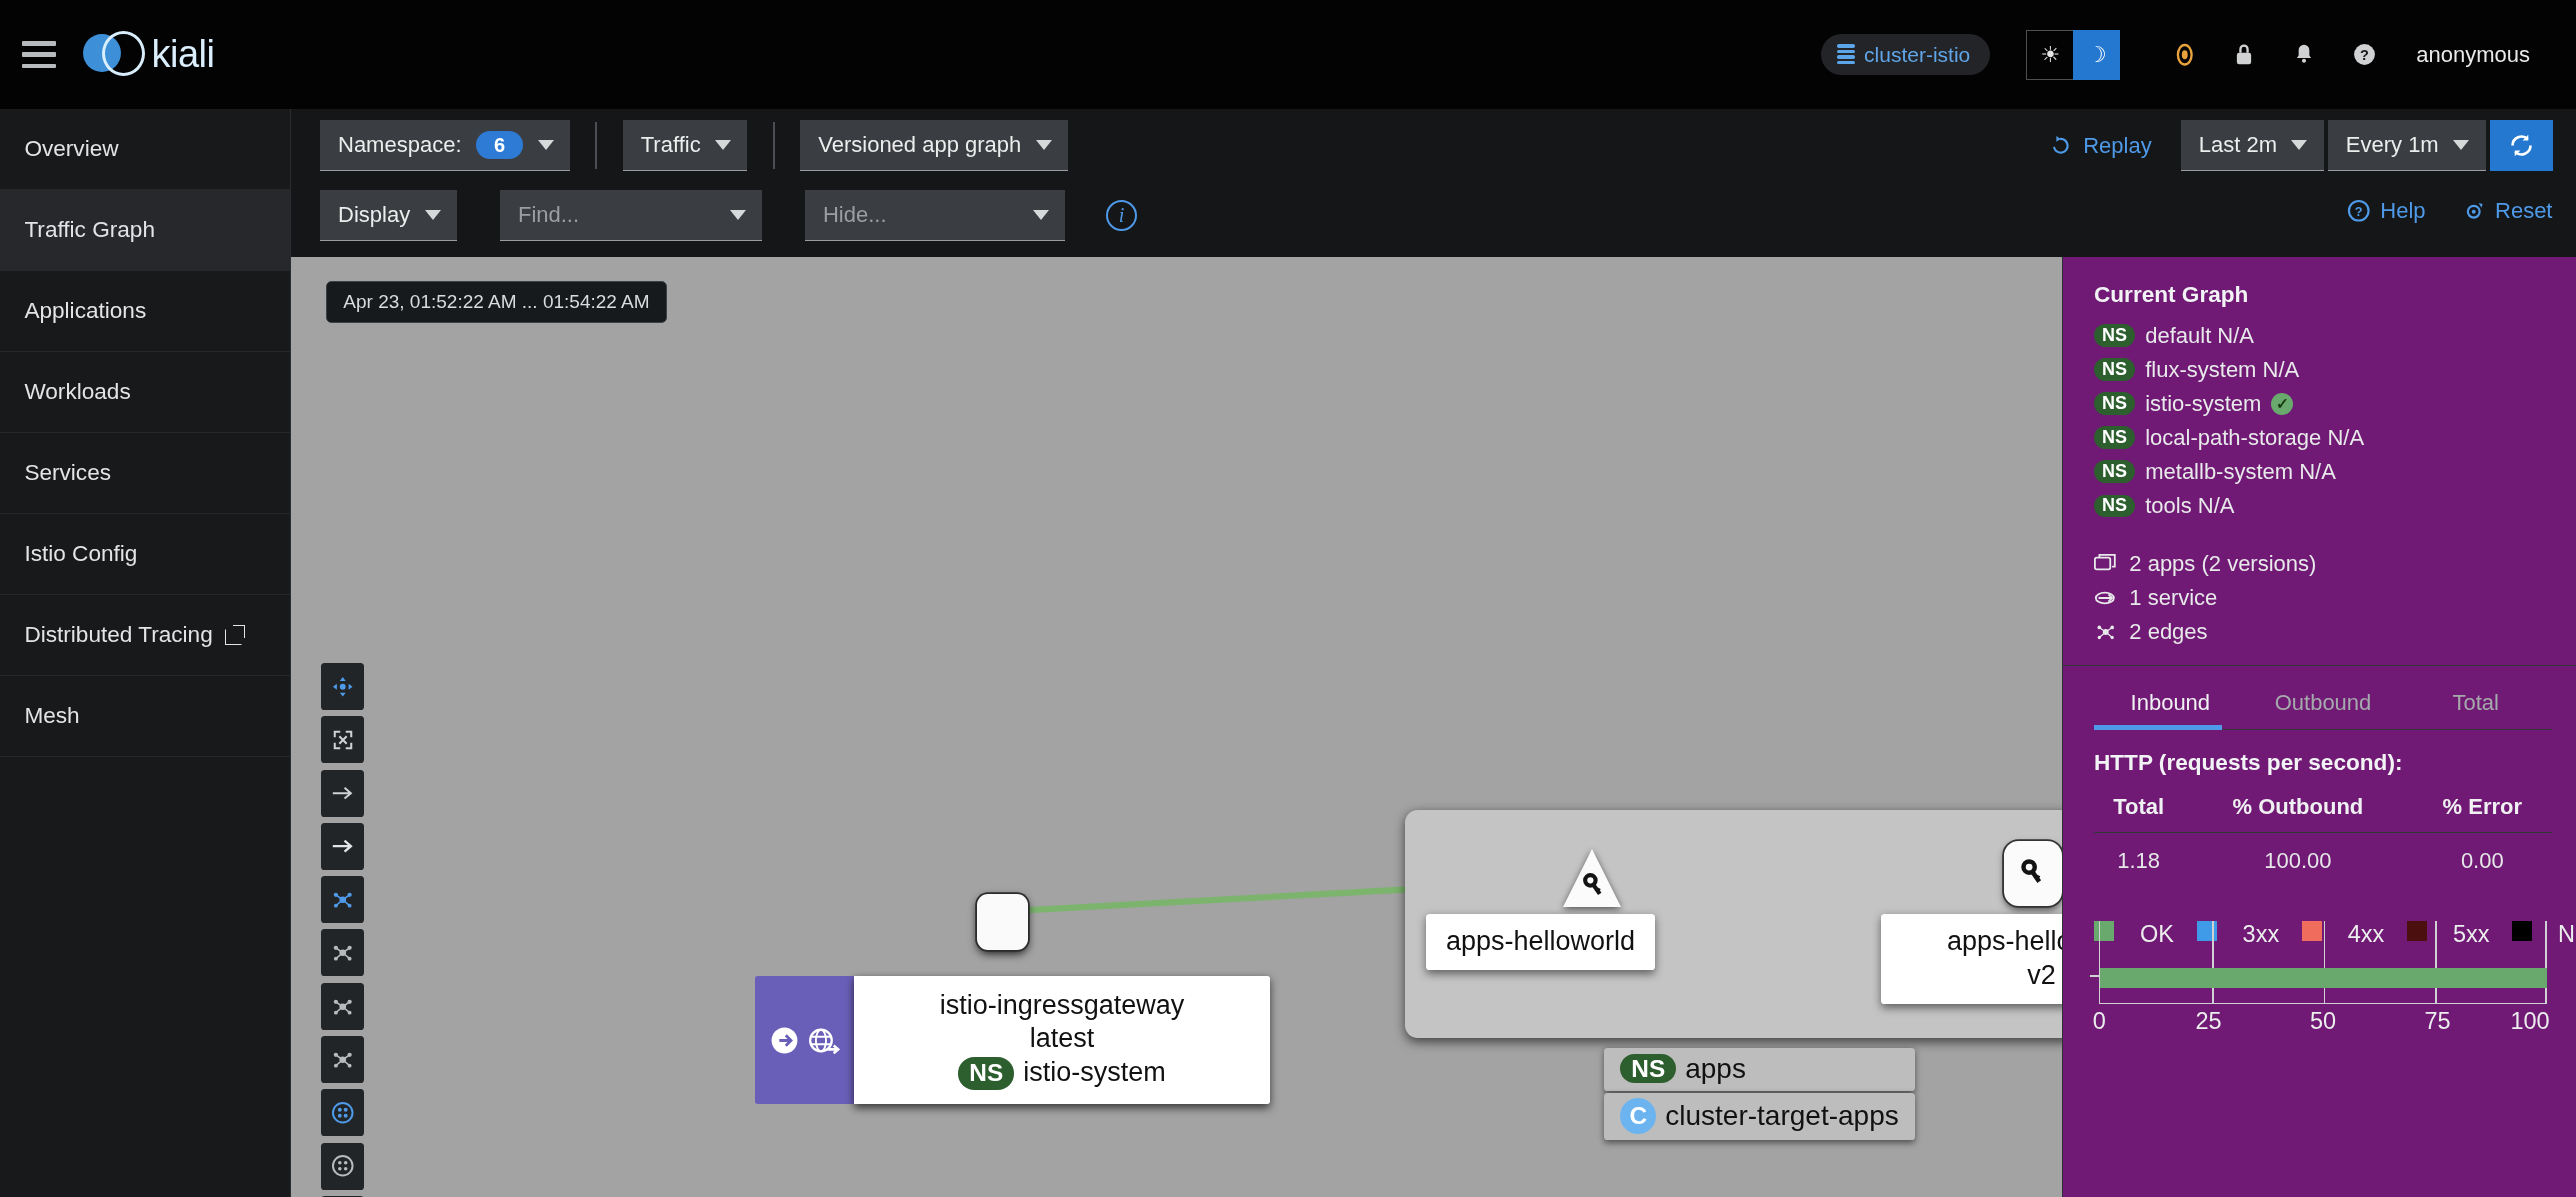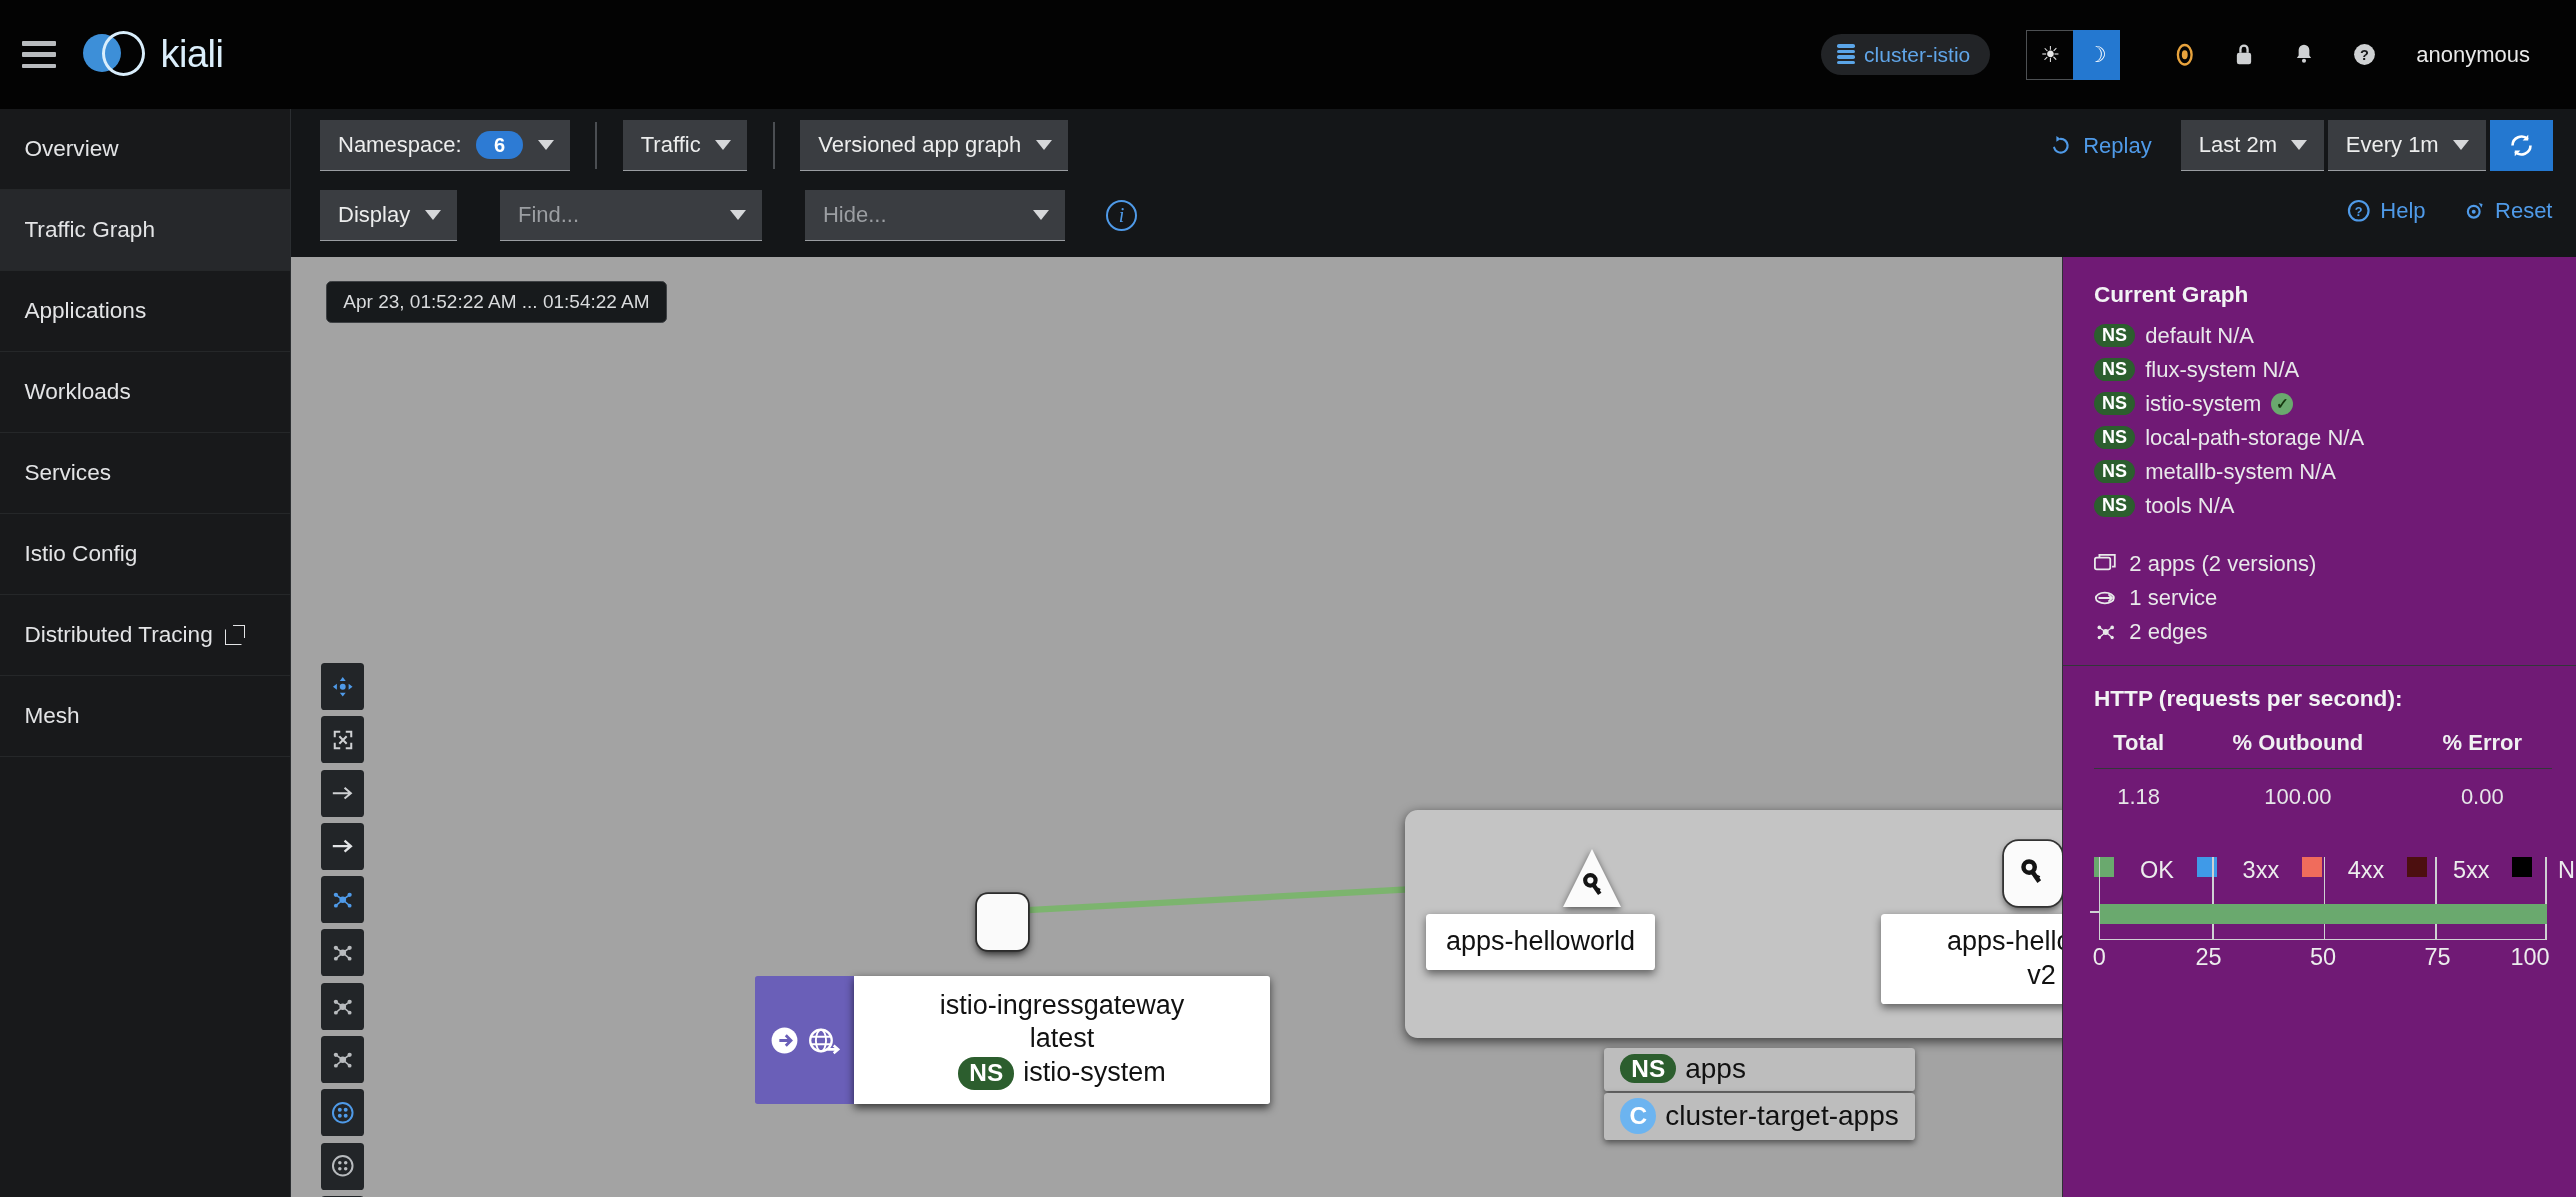--- a/index.html
+++ b/index.html
@@ -18,21 +18,21 @@
     background: #030303;
     display: flex; align-items: center;
   }
   .hamburger {
     width: 34px; height: 27px; margin-left: 22px; margin-right: 23.5px;
     display: flex; flex-direction: column; justify-content: space-between;
     cursor: pointer;
   }
   .hamburger span { display:block; height: 4.5px; background: #b8bbbe; border-radius: 0.9px; }
 
-  .brand { display: flex; align-items: center; gap: 12px; }
+  .brand { display: flex; align-items: center; gap: 3px; }
   .brand-logo { width: 69px; height: 51px; position: relative; }
   .brand-logo .disc {
     position: absolute; top: 5.4px; left: 3.6px; width: 38px; height: 38px;
     border-radius: 50%; background: #3d8fd8;
   }
   .brand-logo .ring {
     position: absolute; top: 1.8px; left: 22px; width: 43px; height: 45px;
     border-radius: 50%; border: 3.6px solid #d9eefc; background: transparent;
   }
   .brand-name { font-size: 38px; color: #dbeefb; letter-spacing: -0.5px; }
@@ -664,20 +664,25 @@
         <circle cx="5" cy="7" r="2" fill="#e8e9ea"></circle>
           <circle cx="19" cy="18" r="1.8" fill="#e8e9ea"></circle>
         <circle cx="5" cy="18" r="1.8" fill="#e8e9ea"></circle>
         <path d="M12 12L19 7M12 12L5 7M12 12l7 6M12 12l-7 6" stroke="#e8e9ea" stroke-width="1.4"></path>
       </svg>
       <span>2 edges</span>
     </div>
 
     <div class="sp-sep"></div>
 
+    <div class="sp-tabs">
+      <div class="sp-tab active">Inbound</div>
+      <div class="sp-tab">Outbound</div>
+      <div class="sp-tab">Total</div>
+    </div>
 
     <div class="sp-http-title">HTTP (requests per second):</div>
 
     <table class="sp-table">
       <thead>
         <tr>
           <th>Total</th>
           <th>% Outbound</th>
           <th>% Error</th>
         </tr>

